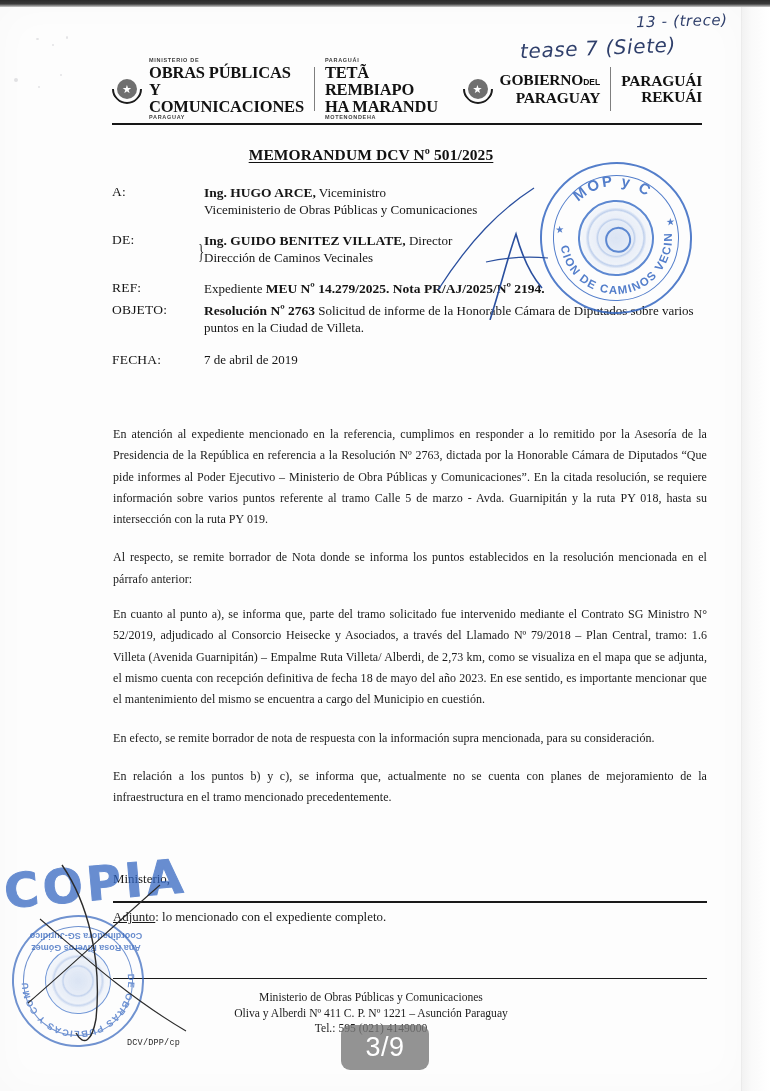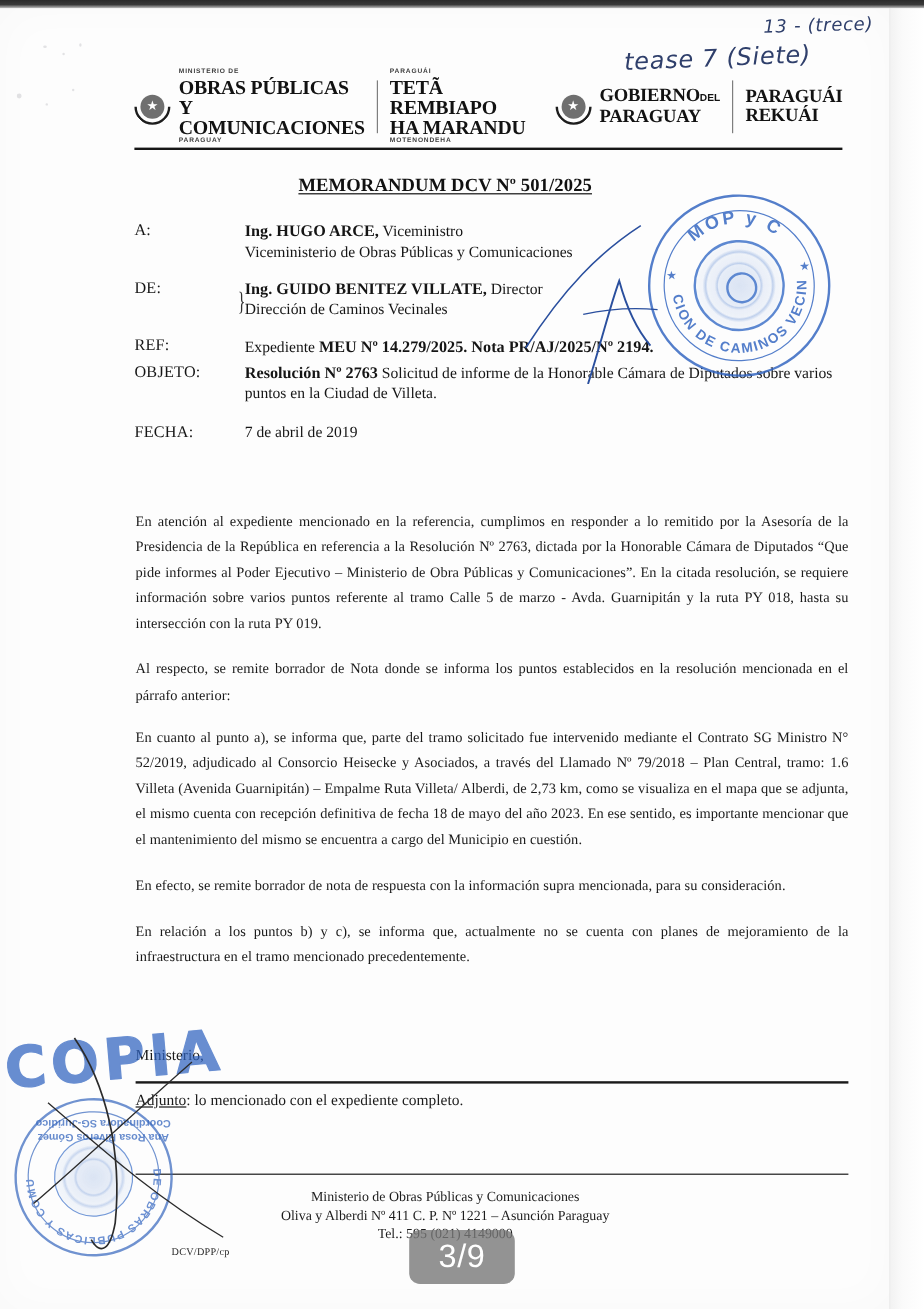--- a/index.html
+++ b/index.html
@@ -106,21 +106,21 @@
     color: #3c3c3c;
     font-weight: 700;
   }
   .lh-main {
     font-family: "Liberation Serif", serif;
     font-weight: 700;
     color: #121212;
     letter-spacing: -0.2px;
   }
   .lh-main.big { font-size: 16.5px; line-height: 17px; }
-  .lh-main.mid { font-size: 15.5px; line-height: 16.5px; }
+  .lh-main.mid { font-size: 15.5px; line-height: 16.5px; text-align: right; }
   .lh-sep {
     width: 1px;
     height: 44px;
     background: #7e7e7e;
     margin: 0 10px;
     flex: 0 0 1px;
   }
   .lh-inline-small {
     font-family: "Liberation Sans", sans-serif;
     font-size: 8.5px;
@@ -237,23 +237,23 @@
     top: 990px;
     left: 0;
     width: 742px;
     text-align: center;
     font-size: 11.6px;
     line-height: 15.5px;
     color: #1c1c1c;
   }
   .doc-code {
     position: absolute;
-    left: 132px;
+    left: 116px;
     top: 1038px;
-    font-family: Liberation Serif, serif;
+    font-family: Liberation Mono, monospace;
     font-size: 8.5px;
     color: #2a2a2a;
     letter-spacing: 0.2px;
     padding-left: 11px;
   }
 
   
   .hand {
     position: absolute;
     font-family: "DejaVu Sans", sans-serif;

